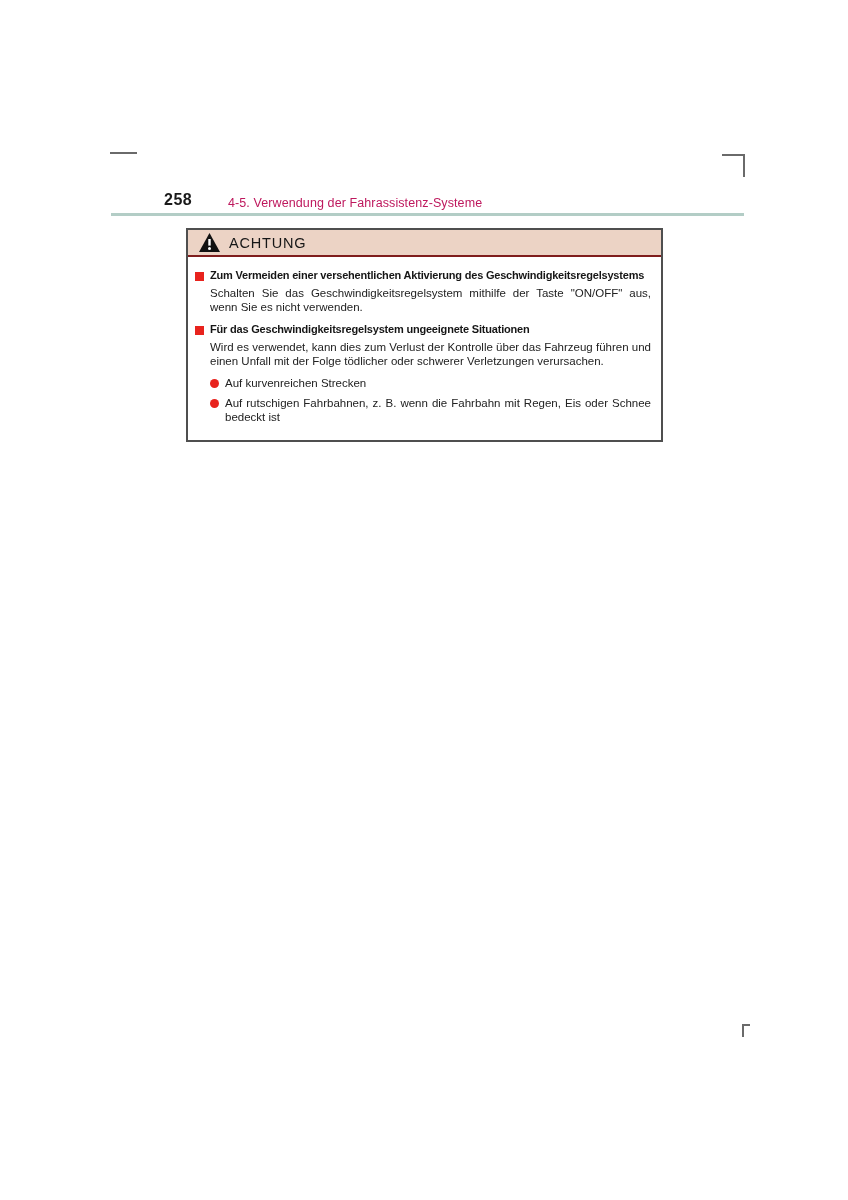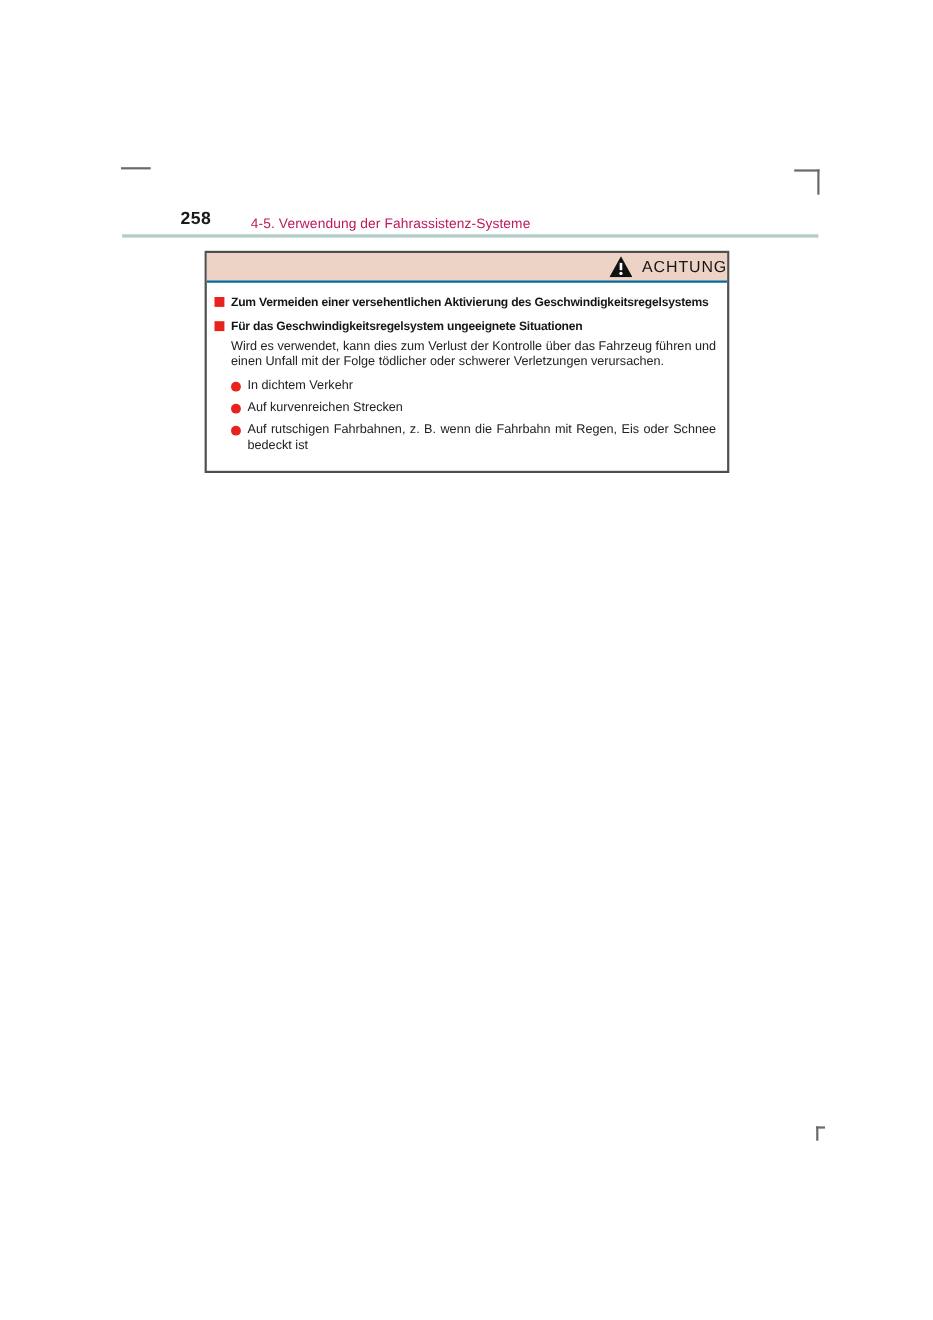--- a/index.html
+++ b/index.html
@@ -47,46 +47,45 @@
   
   .warning-box {
     position: absolute;
     left: 186px; top: 228px;
     width: 477px;
     border: 2px solid #4f4f4f;
     background: #ffffff;
   }
   .warning-header {
     background: #ecd3c5;
-    border-bottom: 2px solid #0369a1;
+    border-bottom: 2px solid #7f1d1d;
     height: 27px;
     display: flex;
     align-items: center;
     padding-left: 11px;
-    justify-content: flex-end;
   }
   .warning-header .tri { display: inline-flex; }
   .warning-title {
     font-size: 14.5px;
     font-weight: normal;
     letter-spacing: 0.8px;
     color: #161616;
     margin-left: 9px;
   }
   .warning-body {
     padding: 9px 10px 16px 7px;
     font-size: 11.5px;
     line-height: 14px;
   }
 
   .sec { margin-top: 2px; }
   .sec + .sec { margin-top: 8px; }
   .sec-heading {
     display: flex;
-    align-items: flex-start;
+    align-items: center;
   }
   .sq-bullet {
     flex: 0 0 auto;
     width: 9px; height: 9px;
     background: #e8231d;
     margin: 2px 6px 0 0;
   }
   .sec-heading-text {
     font-weight: bold;
     font-size: 11px;
@@ -146,37 +145,36 @@
     <span class="warning-title">ACHTUNG</span>
   </div>
 
   <div class="warning-body">
 
     <div class="sec">
       <div class="sec-heading">
         <span class="sq-bullet"></span>
         <span class="sec-heading-text">Zum Vermeiden einer versehentlichen Aktivierung des Geschwindigkeitsregelsystems</span>
       </div>
+      <div class="sec-paras">
+        <div class="para">Schalten Sie das Geschwindigkeitsregelsystem mithilfe der Taste "ON/OFF" aus, wenn Sie es nicht verwenden.</div>
+      </div>
     </div>
 
     <div class="sec">
       <div class="sec-heading">
         <span class="sq-bullet"></span>
         <span class="sec-heading-text">Für das Geschwindigkeitsregelsystem ungeeignete Situationen</span>
       </div>
       <div class="sec-paras">
         <div class="para">Wird es verwendet, kann dies zum Verlust der Kontrolle über das Fahrzeug führen und einen Unfall mit der Folge tödlicher oder schwerer Verletzungen verursachen.</div>
       </div>
 
       <div class="bullet-list">
 
-        <div class="bullet-item">
-          <span class="dot-bullet"></span>
-          <span class="bullet-text">In dichtem Verkehr</span>
-        </div>
 
 
         <div class="bullet-item">
           <span class="dot-bullet"></span>
           <span class="bullet-text">Auf kurvenreichen Strecken</span>
         </div>
 
         <div class="bullet-item">
           <span class="dot-bullet"></span>
           <span class="bullet-text bullet-detail">Auf rutschigen Fahrbahnen, z. B. wenn die Fahrbahn mit Regen, Eis oder Schnee bedeckt ist</span>

